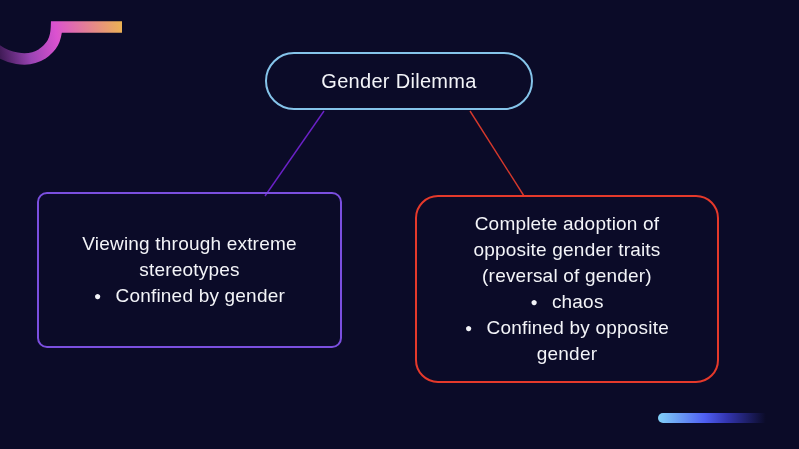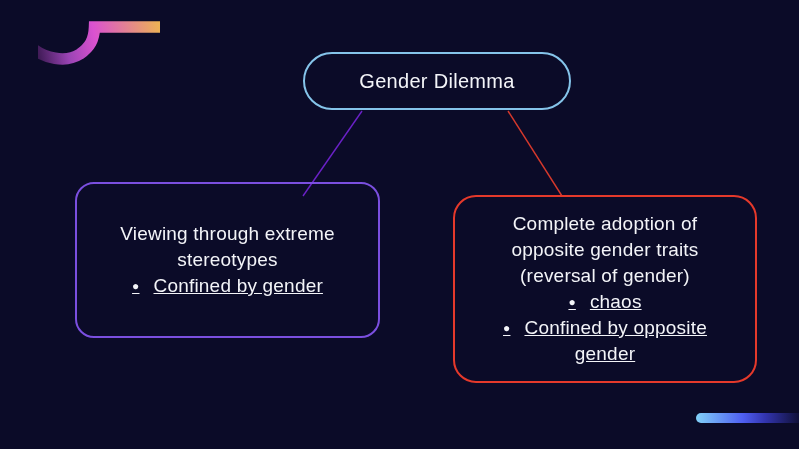--- a/index.html
+++ b/index.html
@@ -2,55 +2,55 @@
 <html><head>
 <meta charset="utf-8">
 <style>
   html, body { margin: 0; padding: 0; }
   body {
     width: 799px; height: 449px;
     background: var(--bg, #0b0b28);
     overflow: hidden;
     font-family: "Liberation Sans", "DejaVu Sans", sans-serif;
   }
-  .slide { position: relative; width: 734px; height: 449px; margin-left: 38px; }
+  .slide { position: relative; width: 734px; height: 449px; }
 
   svg.layer { position: absolute; left: 0; top: 0; pointer-events: none; }
 
   .node {
     position: absolute; box-sizing: border-box;
     display: flex; align-items: center; justify-content: center;
     color: var(--text, #f3f4f8);
     background: transparent;
   }
   #title-box {
     left: 265px; top: 52px; width: 268px; height: 58px;
     border: 2px solid var(--title-border, #85c4ea);
     border-radius: 29px;
     font-size: 20px; font-weight: 500; letter-spacing: .3px;
   }
   #left-box {
-    left: 37px; top: 182px; width: 305px; height: 156px;
+    left: 37px; top: 192px; width: 305px; height: 156px;
     border: 2px solid var(--left-border, #7b4fe0);
-    border-radius: 19px;
+    border-radius: 10px;
     padding: 8px 14px;
   }
   #right-box {
     left: 415px; top: 195px; width: 304px; height: 188px;
     border: 2px solid var(--right-border, #e5392b);
     border-radius: 23px;
     padding: 20px 14px;
   }
   .box-content {
     width: 100%;
     font-size: 19px; line-height: 26px; font-weight: 500;
     letter-spacing: .2px; text-align: center;
   }
   .box-heading, .bullet-text { white-space: pre-line; }
-  .bullet-line { text-align: center; text-decoration: underline; }
+  .bullet-line { text-align: center; }
   .bullet-dot {
     font-size: 12px; margin-right: 14px; vertical-align: 2px;
   }
 
   
   #deco-tl { left: 0; top: 0; }
   
   #deco-br {
     position: absolute;
     left: 658px; top: 413px; width: 111px; height: 10px;

